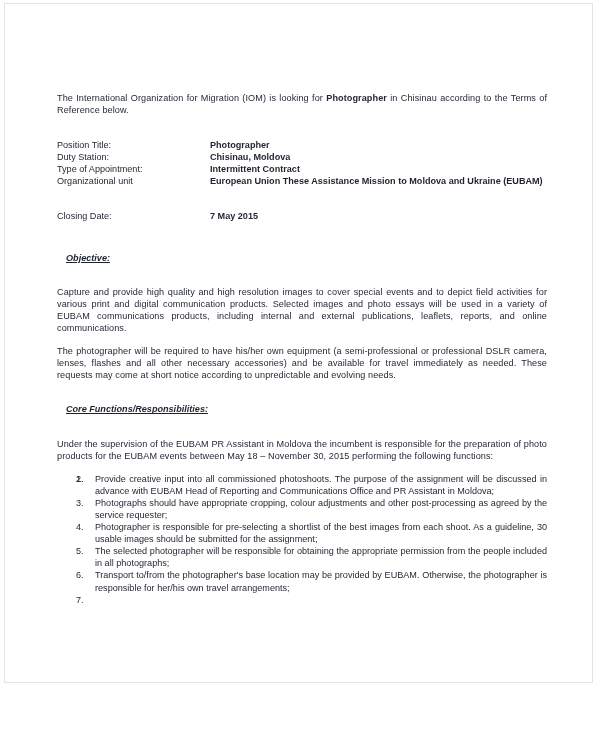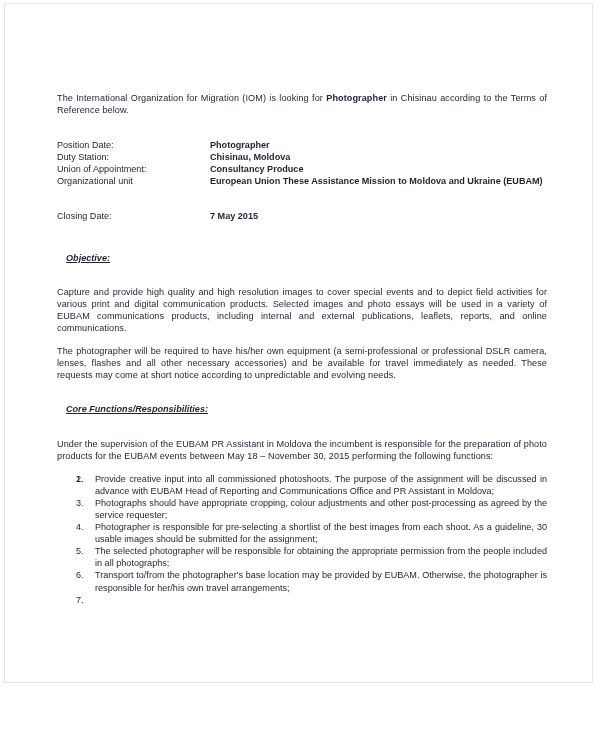--- a/index.html
+++ b/index.html
@@ -116,30 +116,30 @@
 <body>
 
 <div class="page-sheet">
   <div class="page-body">
 
     <p class="para lead"><span>The International Organization for Migration (IOM) is looking for </span><span class="b">Photographer</span><span> in Chisinau according to the Terms of Reference below.</span></p>
 
     <table class="meta-table">
       <tbody>
         <tr>
-          <td class="meta-label">Position Date:</td>
+          <td class="meta-label">Position Title:</td>
           <td class="meta-value">Photographer</td>
         </tr>
         <tr>
           <td class="meta-label">Duty Station:</td>
           <td class="meta-value">Chisinau, Moldova</td>
         </tr>
         <tr>
-          <td class="meta-label">Union of Appointment:</td>
-          <td class="meta-value">Consultancy Produce</td>
+          <td class="meta-label">Type of Appointment:</td>
+          <td class="meta-value">Intermittent Contract</td>
         </tr>
         <tr>
           <td class="meta-label">Organizational unit</td>
           <td class="meta-value">European Union These Assistance Mission to Moldova and Ukraine (EUBAM)</td>
         </tr>
         <tr class="meta-spacer">
           <td></td>
           <td></td>
         </tr>
         <tr>

